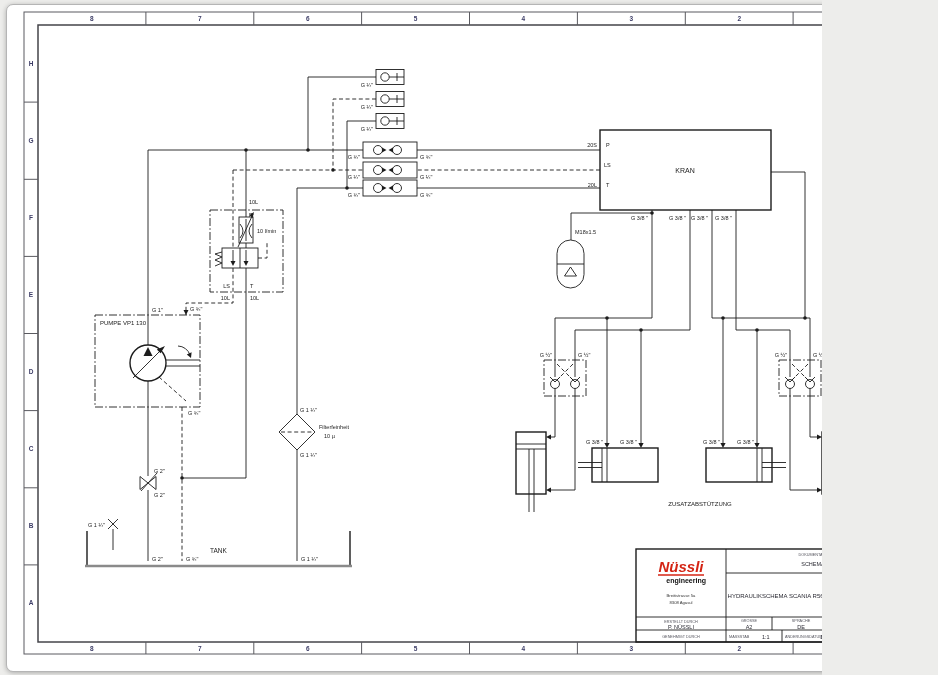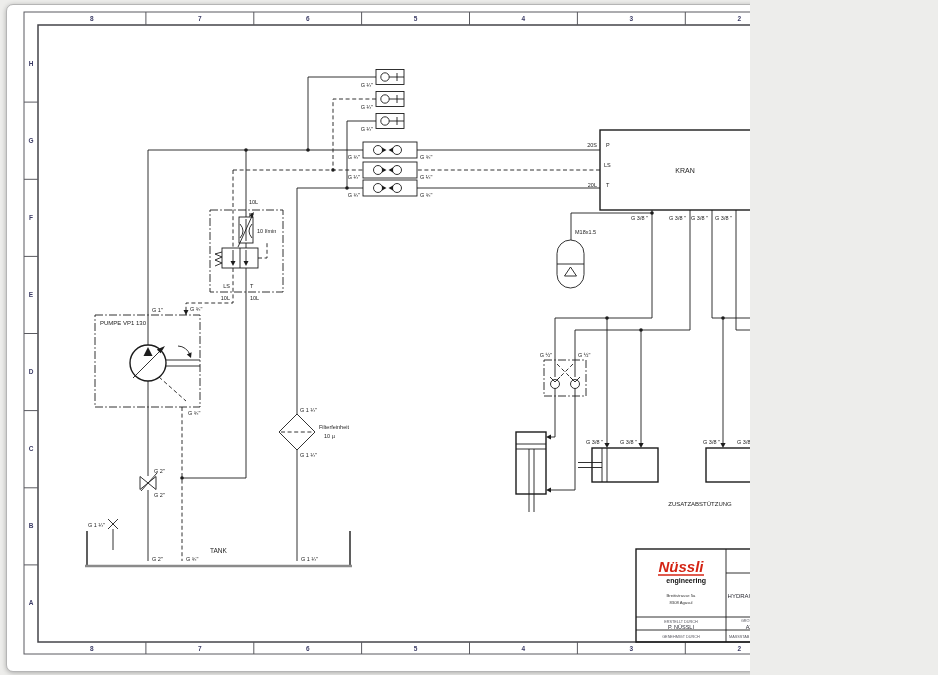--- a/index.html
+++ b/index.html
@@ -1,16 +1,16 @@
 <!DOCTYPE html>
 <html><head>
 <meta charset="utf-8">
 <style>
   html,body{margin:0;padding:0;background:#ededeb;font-family:"Liberation Sans",sans-serif;}
-  #stage{position:relative;width:750px;height:675px;background:#ededeb;overflow:hidden;}
+  #stage{position:relative;width:822px;height:675px;background:#ededeb;overflow:hidden;}
   #paper{position:absolute;left:6px;top:4px;width:926px;height:666px;background:#ffffff;
          border:1px solid #b5b5b5;border-radius:7px;box-shadow:0 1px 5px rgba(0,0,0,.28);}
   svg{position:absolute;left:0;top:0;}
   .s{stroke:#1c1c1c;stroke-width:.9;fill:none;}
   .s2{stroke:#1c1c1c;stroke-width:1.4;fill:none;}
   .gray{stroke:#8a8a8a;}
   .thick{stroke-width:2.4;}
   .d{stroke-dasharray:4 2.6;}
   .dd{stroke-dasharray:8 2.2 1.6 2.2;}
   .f{fill:#1c1c1c;stroke:none;}

